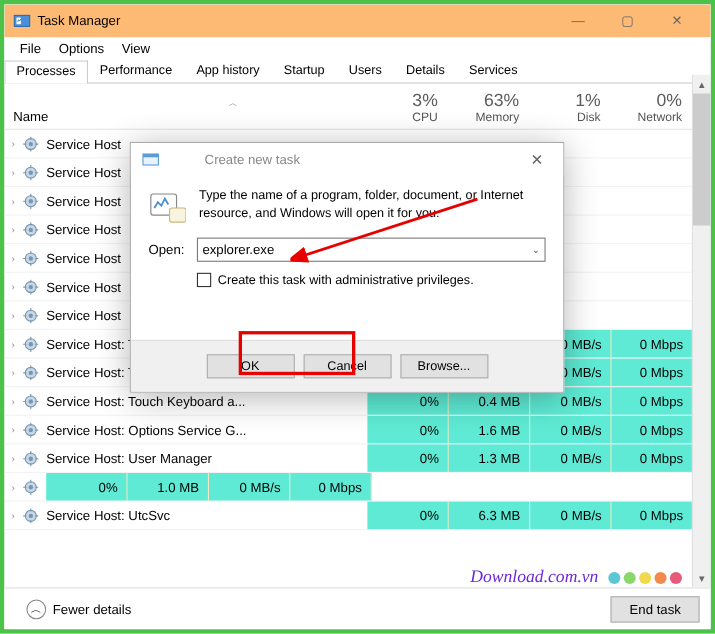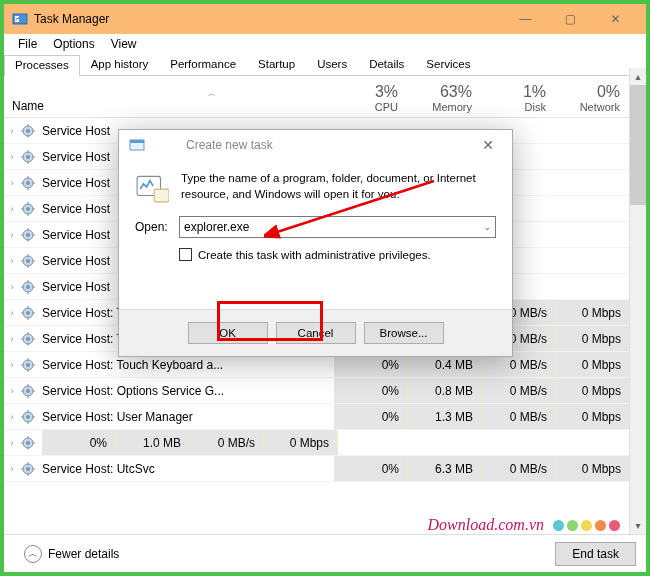--- a/index.html
+++ b/index.html
@@ -119,21 +119,21 @@
 .proc-name {
   flex: 1;
   white-space: nowrap;
   overflow: hidden;
   text-overflow: ellipsis;
 }
 .proc-val {
   width: 74px;
   text-align: right;
   padding-right: 8px;
-  background: #e5e5e5;
+  background: #5eead4;
   height: 100%;
   display: flex;
   align-items: center;
   justify-content: flex-end;
   border-right: 1px solid #f2e9c0;
 }
 .scrollbar {
   position: absolute;
   right: 0;
   top: 64px;
@@ -298,21 +298,21 @@
   right: 26px;
   display: flex;
   align-items: center;
   gap: 3px;
   pointer-events: none;
 }
 .wm-text {
   font-family: cursive;
   font-style: italic;
   font-size: 16px;
-  color: #be185d;
+  color: #6d28d9;
   text-shadow: 0 0 3px #fff, 0 0 3px #fff, 0 0 3px #fff;
   margin-right: 6px;
 }
 .wm-dot {
   width: 11px; height: 11px; border-radius: 50%;
 }
 </style>
 </head>
 <body>
 
@@ -334,22 +334,22 @@
   </div>
 
   <div class="menubar">
     <span>File</span>
     <span>Options</span>
     <span>View</span>
   </div>
 
   <div class="tabs">
     <div class="tab active">Processes</div>
+    <div class="tab">Performance</div>
     <div class="tab">App history</div>
-    <div class="tab">Performance</div>
     <div class="tab">Startup</div>
     <div class="tab">Users</div>
     <div class="tab">Details</div>
     <div class="tab">Services</div>
   </div>
 
   <div class="header-row">
     <div class="name-header">
       <div class="arrow">︿</div>
       <div class="name-label">Name</div>
@@ -554,21 +554,21 @@
             <g stroke="#7796b2">
               <line x1="7" y1="0" x2="7" y2="3"></line>
               <line x1="7" y1="11" x2="7" y2="14"></line>
               <line x1="0" y1="7" x2="3" y2="7"></line>
               <line x1="11" y1="7" x2="14" y2="7"></line>
             </g>
           </svg>
         </span>
         <span class="proc-name">Service Host: Options Service G...</span>
         <span class="proc-val">0%</span>
-        <span class="proc-val">0.8 MB</span>
+        <span class="proc-val">1.6 MB</span>
         <span class="proc-val">0 MB/s</span>
         <span class="proc-val" style="margin-right:16px">0 Mbps</span>
       </div>
       <div class="process-row">
         <span class="expand-arrow">›</span>
         <span class="proc-icon">
           <svg viewBox="0 0 14 14">
             <circle cx="7" cy="7" r="5" fill="#c9d8e6" stroke="#7796b2"></circle>
             <circle cx="7" cy="7" r="2" fill="#7796b2"></circle>
             <g stroke="#7796b2">

